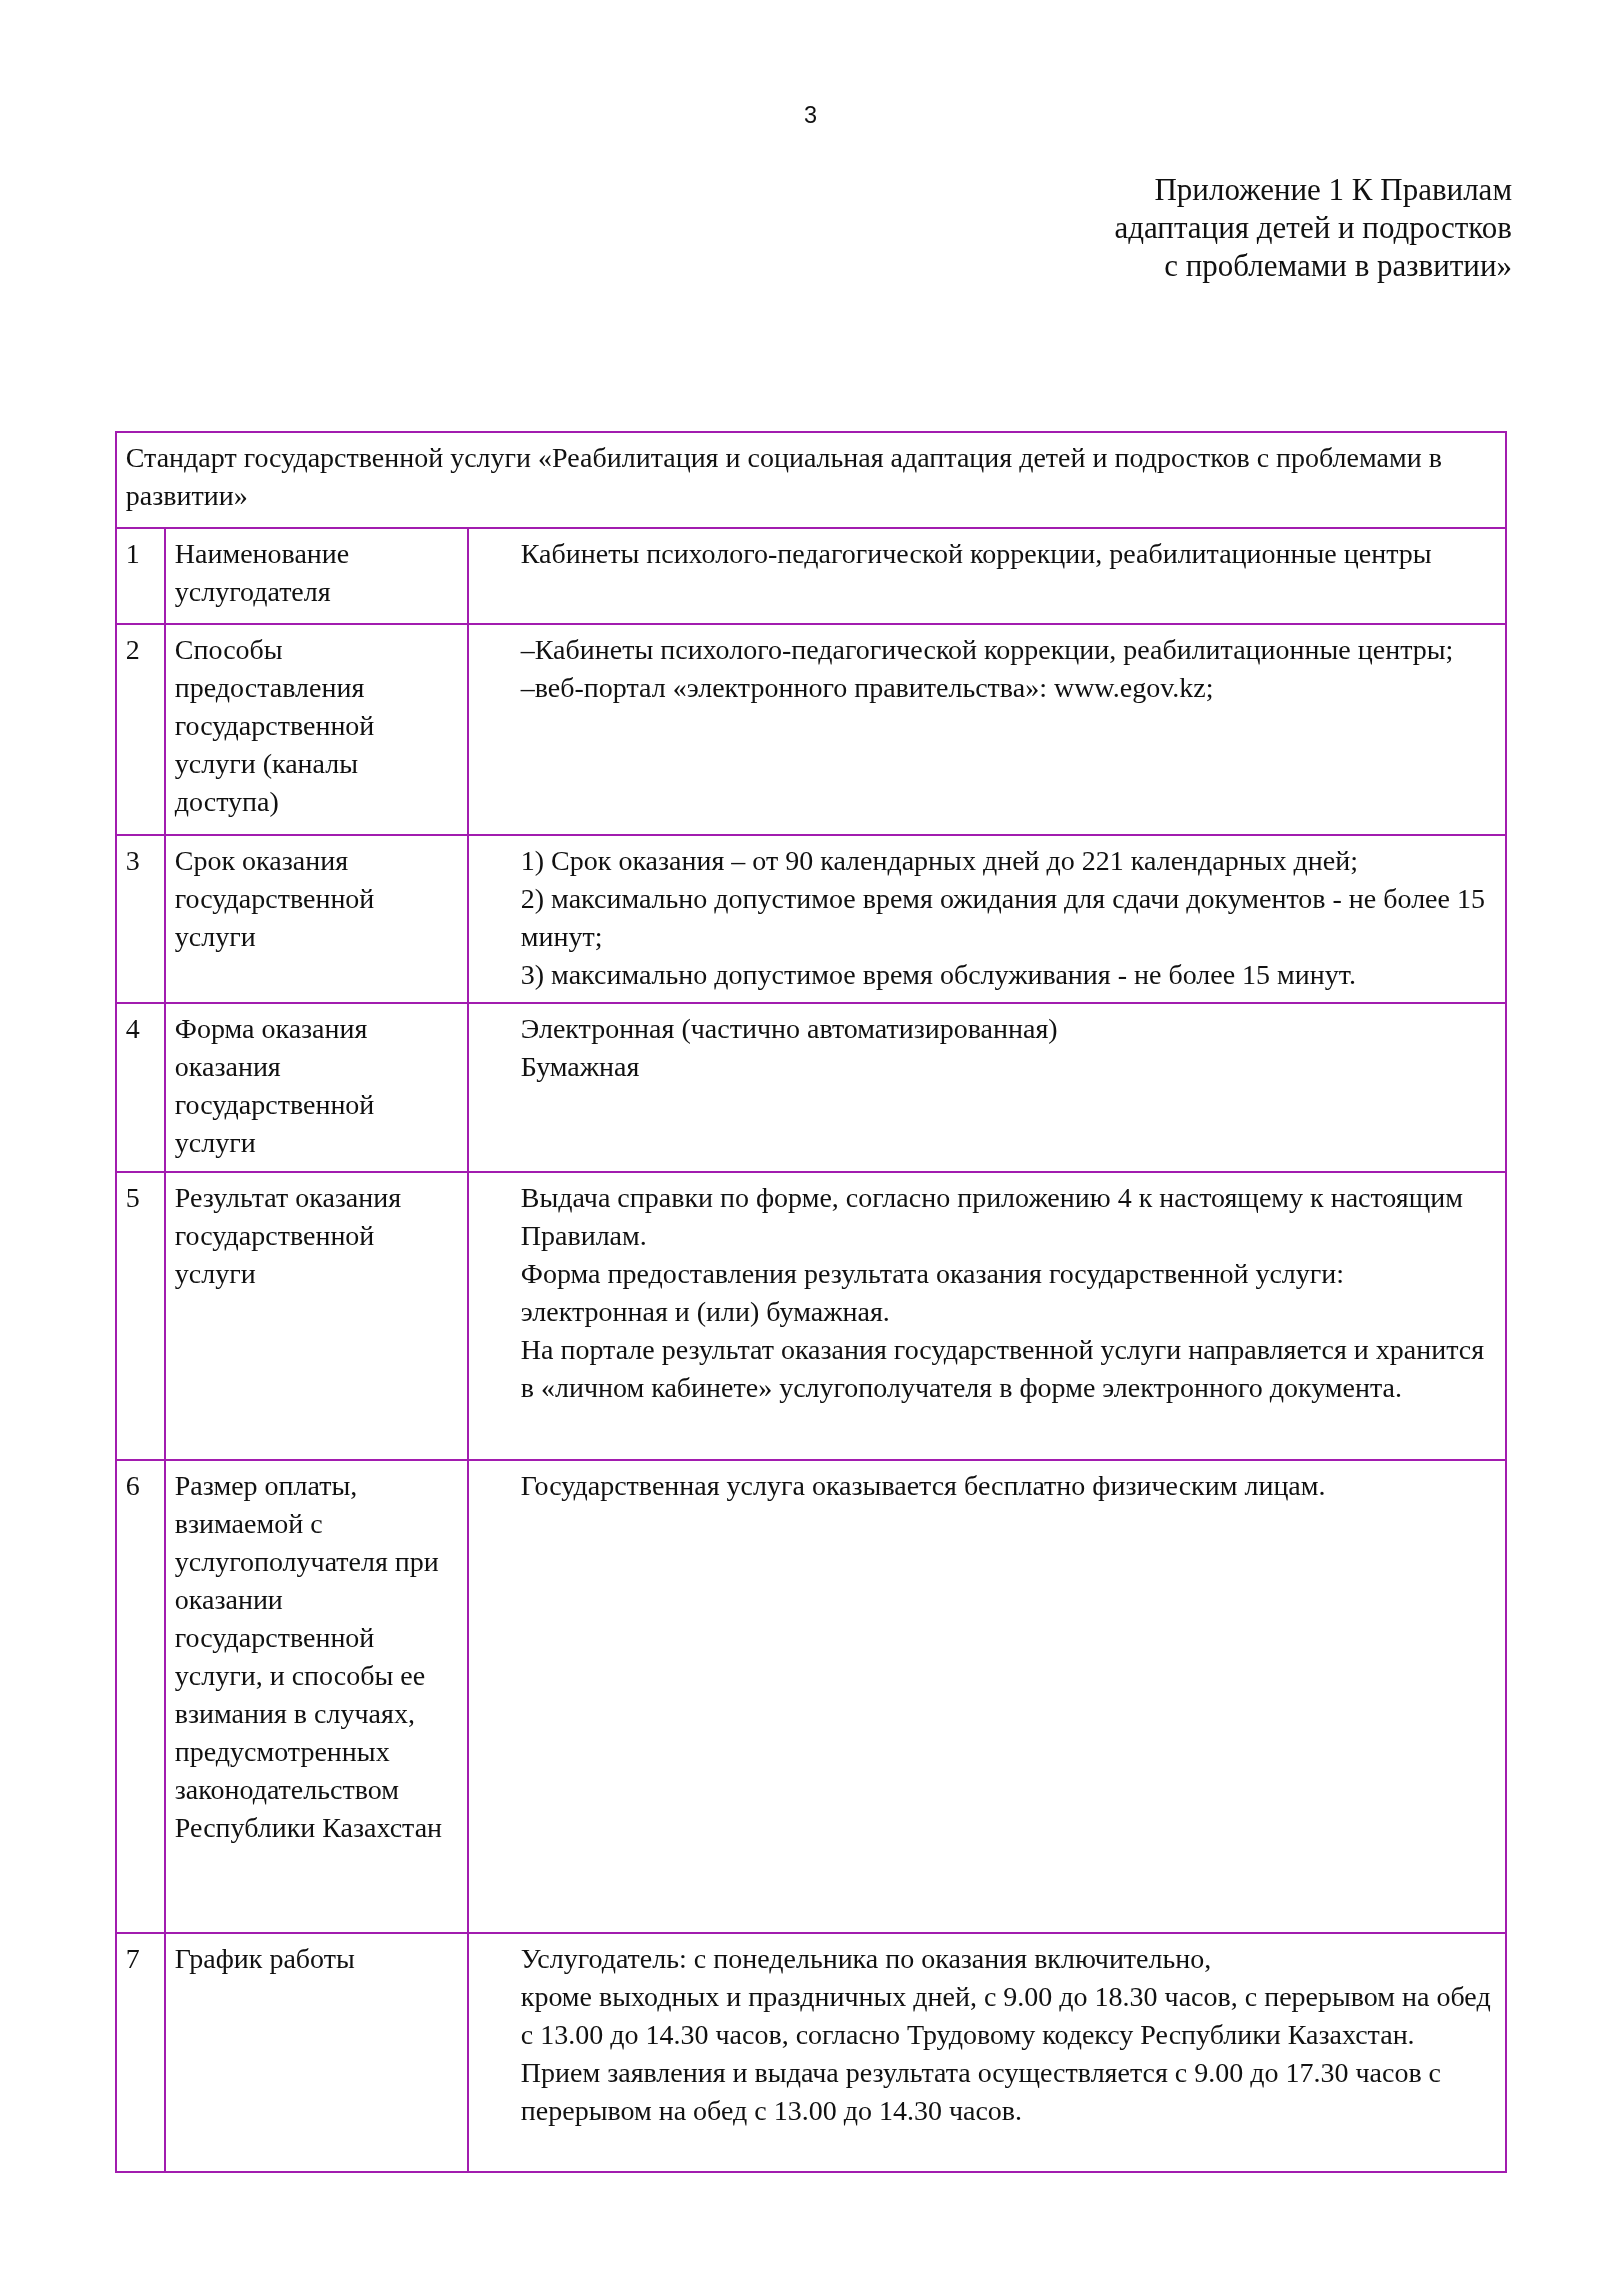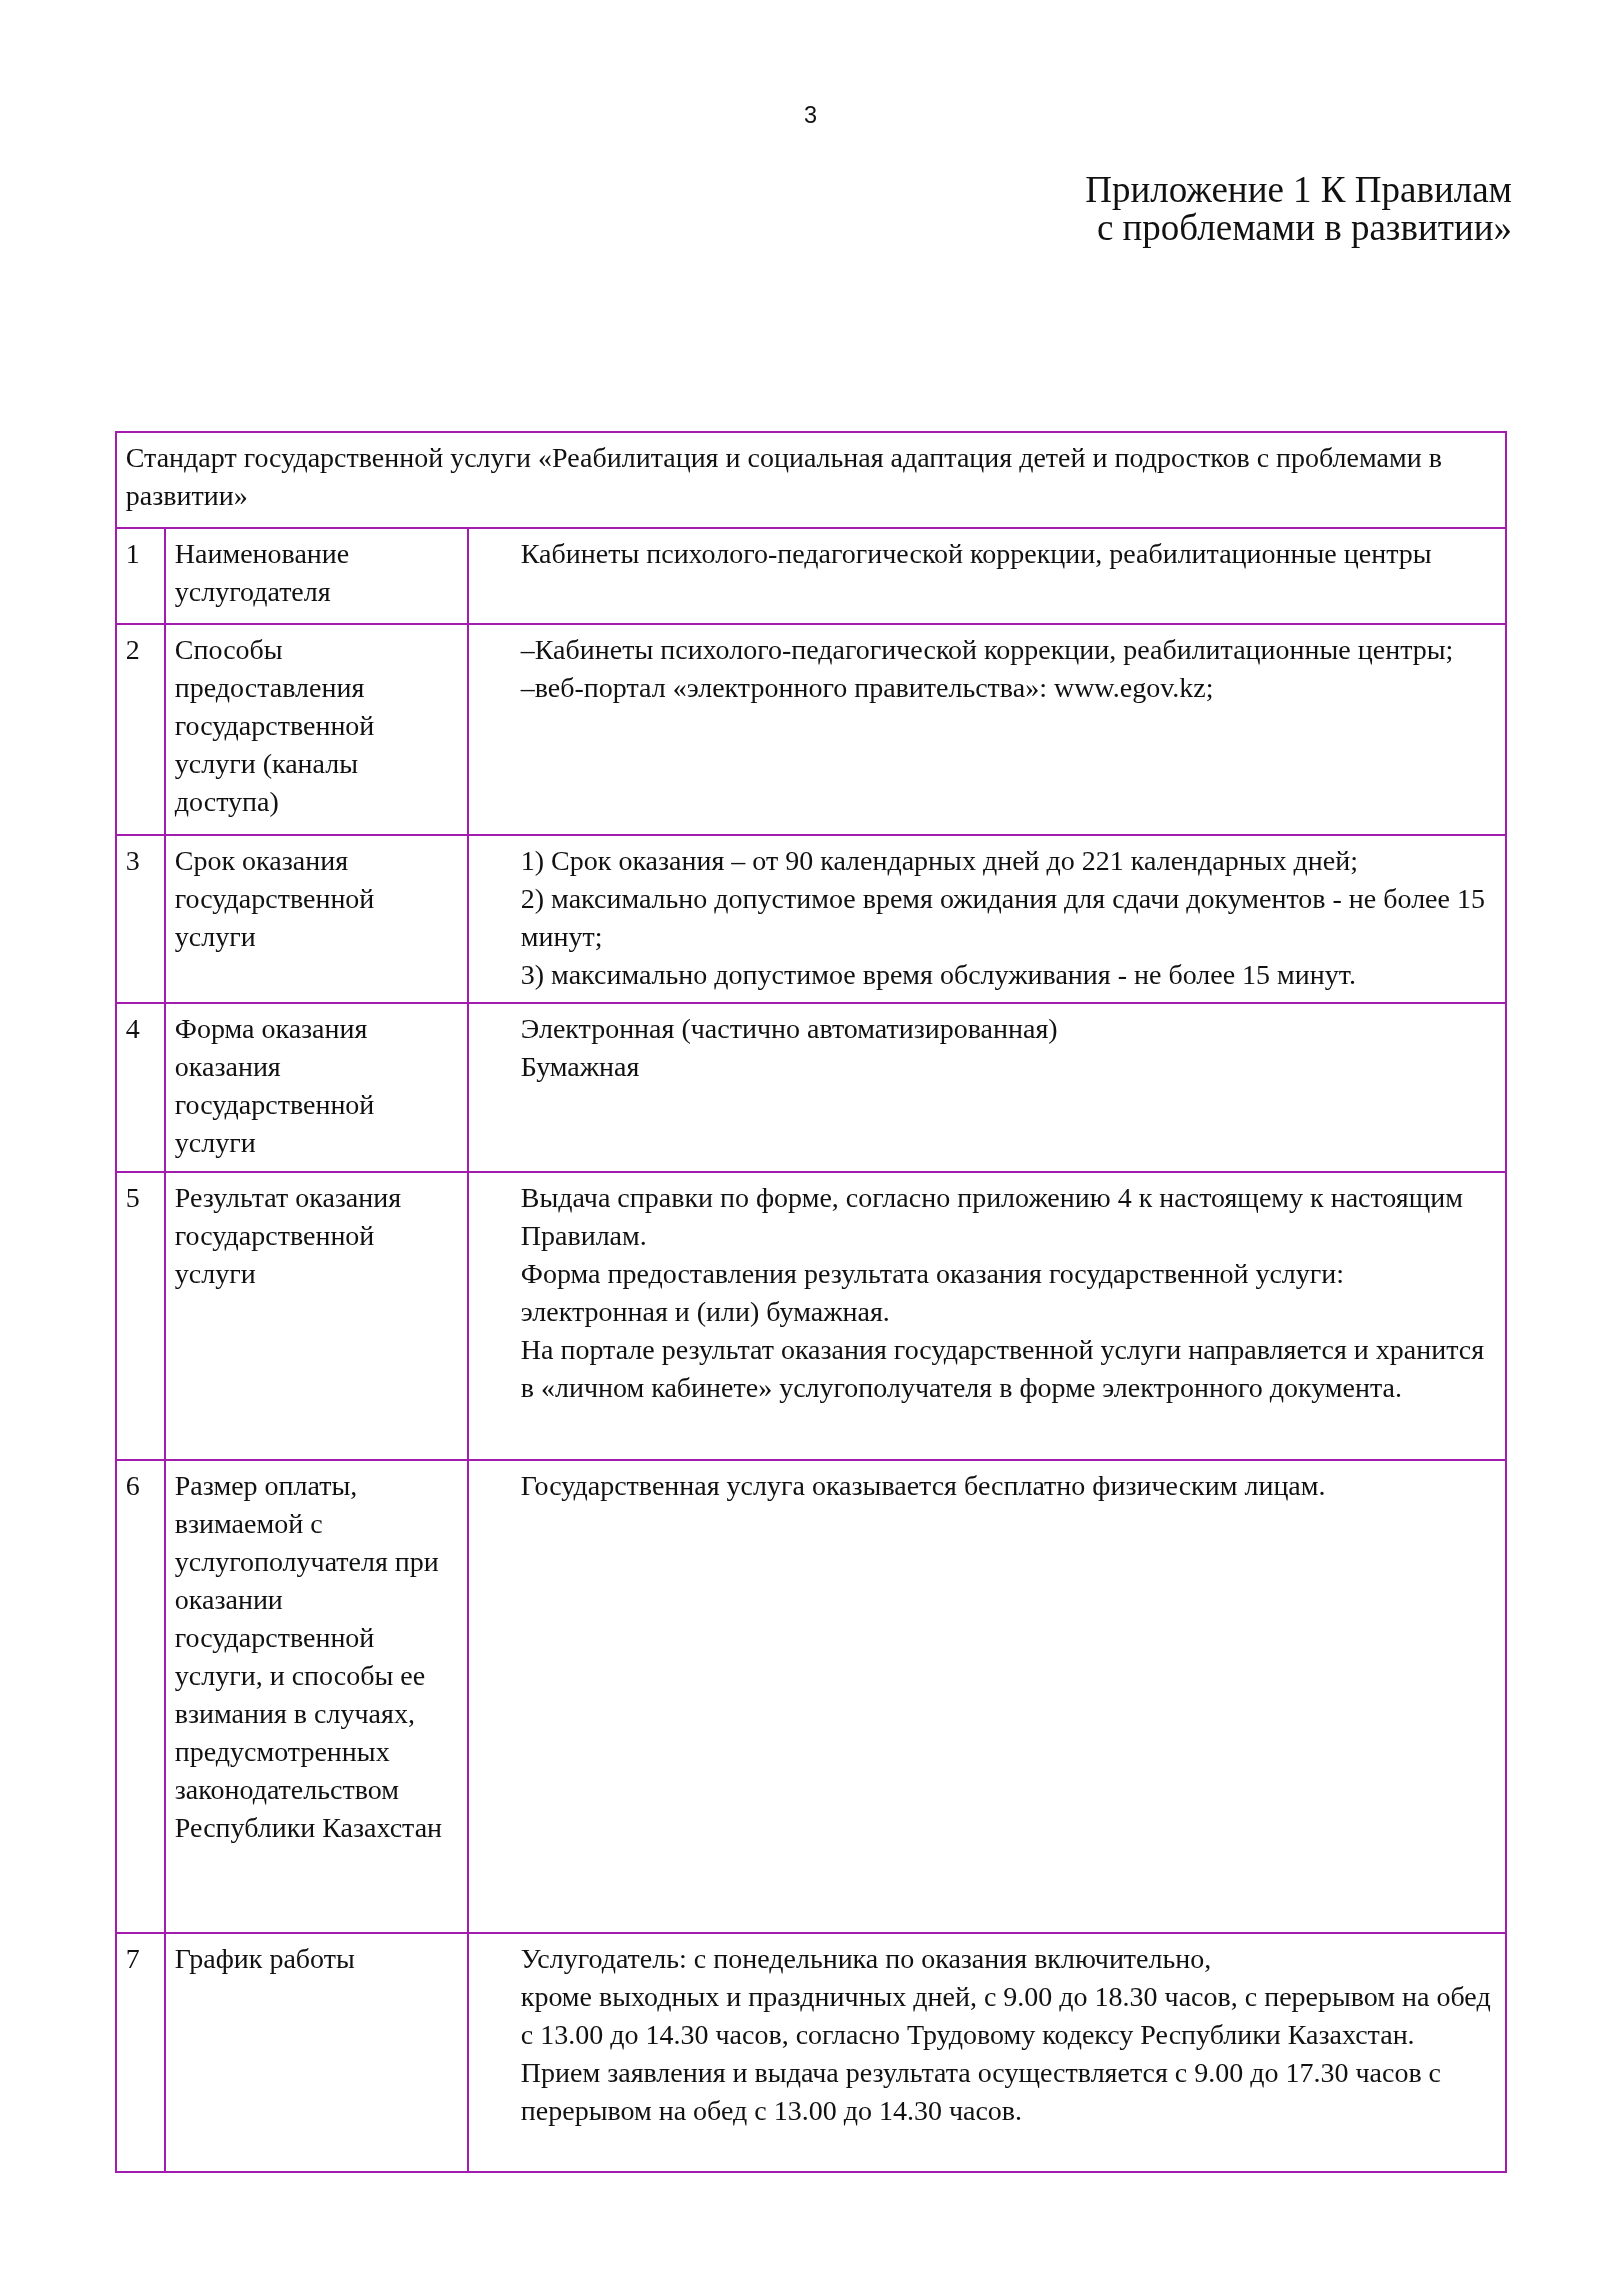--- a/index.html
+++ b/index.html
@@ -23,21 +23,21 @@
     text-align: center;
     font-family: "Liberation Sans", "DejaVu Sans", sans-serif;
     font-size: 23.5px;
     line-height: 27.4px;
   }
   .appendix-header {
     position: absolute;
     top: 171px;
     right: 109px;
     text-align: right;
-    font-size: 37px;
+    font-size: 31px;
     line-height: 38px;
   }
   .appendix-header div { white-space: nowrap; }
 
   table.standard {
     position: absolute;
     top: 431px;
     left: 115px;
     width: 1392px;
     border-collapse: collapse;
@@ -68,20 +68,21 @@
   tr.r6 td { height: 457px; }
   tr.r7 td { height: 223px; }
 </style>
 </head>
 <body>
 
 <div class="page-number">3</div>
 
 <div class="appendix-header">
   <div>Приложение 1 К Правилам</div>
+  <div>адаптация детей и подростков</div>
   <div>с проблемами в развитии»</div>
 </div>
 
 <table class="standard">
   <colgroup>
     <col class="c-num">
     <col class="c-label">
     <col class="c-value">
   </colgroup>
   <tbody>

